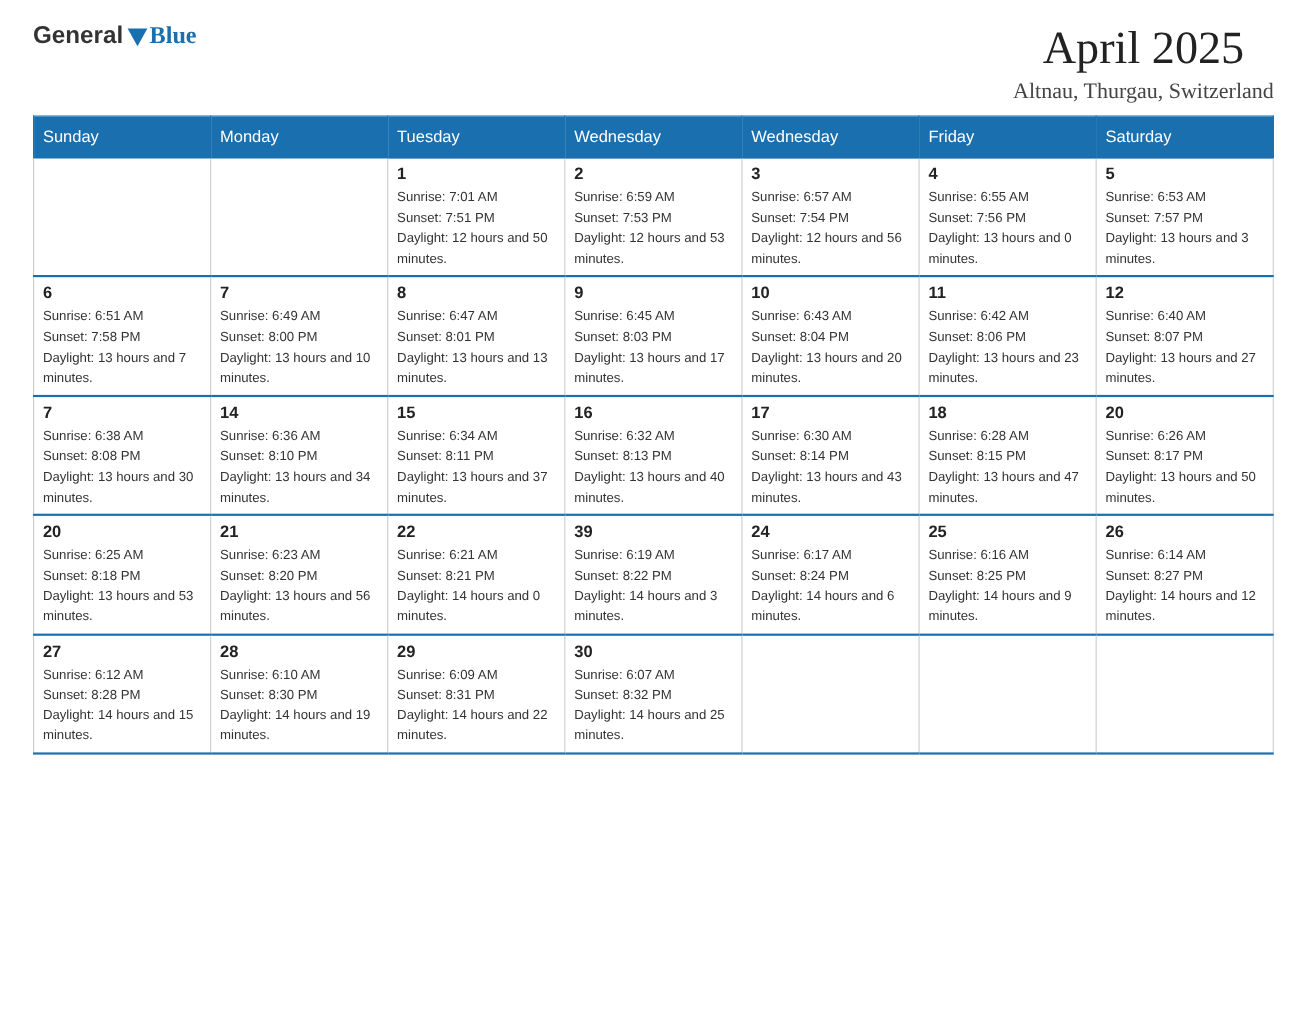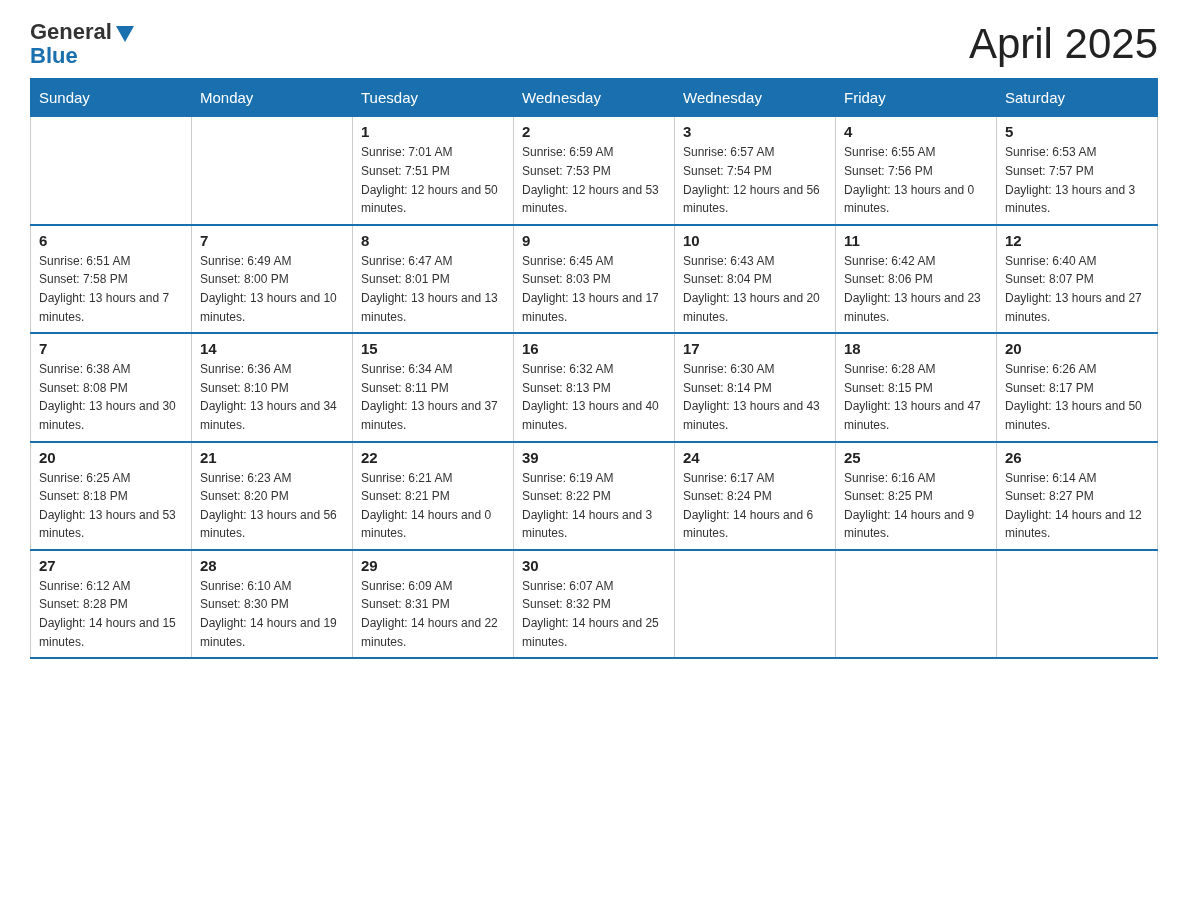--- a/index.html
+++ b/index.html
@@ -23,23 +23,25 @@
     }
     .logo-text-general {
       font-size: 22px;
       font-weight: bold;
       color: #333;
     }
     .logo-text-blue {
       font-size: 22px;
       font-weight: bold;
       color: #1a6faf;
+      font-family: Liberation Serif, serif;
     }
     .title-section {
       text-align: center;
+      font-family: Liberation Serif, serif;
     }
     .month-title {
       font-size: 42px;
       font-weight: normal;
       color: #222;
     }
     .location-title {
       font-size: 20px;
       color: #444;
       margin-top: 4px;
@@ -84,32 +86,33 @@
     }
     tr.week-row td {
       border-bottom: 2px solid #1a6faf;
     }
   </style>
 </head>
 <body>
 
 <div class="header">
   <div class="logo">
-    <div style="display:flex; flex-direction:column; align-items:flex-start; line-height:1.1;">
+    <div style="display:flex; flex-direction:row; align-items:flex-start; line-height:1.1;">
       <div style="display:flex; align-items:center;">
         <span class="logo-text-general">General</span>
         <svg width="22" height="22" viewBox="0 0 22 22" style="margin-left:2px; margin-top:2px;">
           <polygon points="2,4 20,4 11,20" fill="#1a6faf"></polygon>
         </svg>
       </div>
       <span class="logo-text-blue">Blue</span>
     </div>
   </div>
   <div class="title-section">
     <div class="month-title">April 2025</div>
+    <div class="location-title">Altnau, Thurgau, Switzerland</div>
   </div>
 </div>
 
 <table class="calendar-table">
   <thead>
     <tr>
     <th>Sunday</th>
         <th>Monday</th>
         <th>Tuesday</th>
         <th>Wednesday</th>

